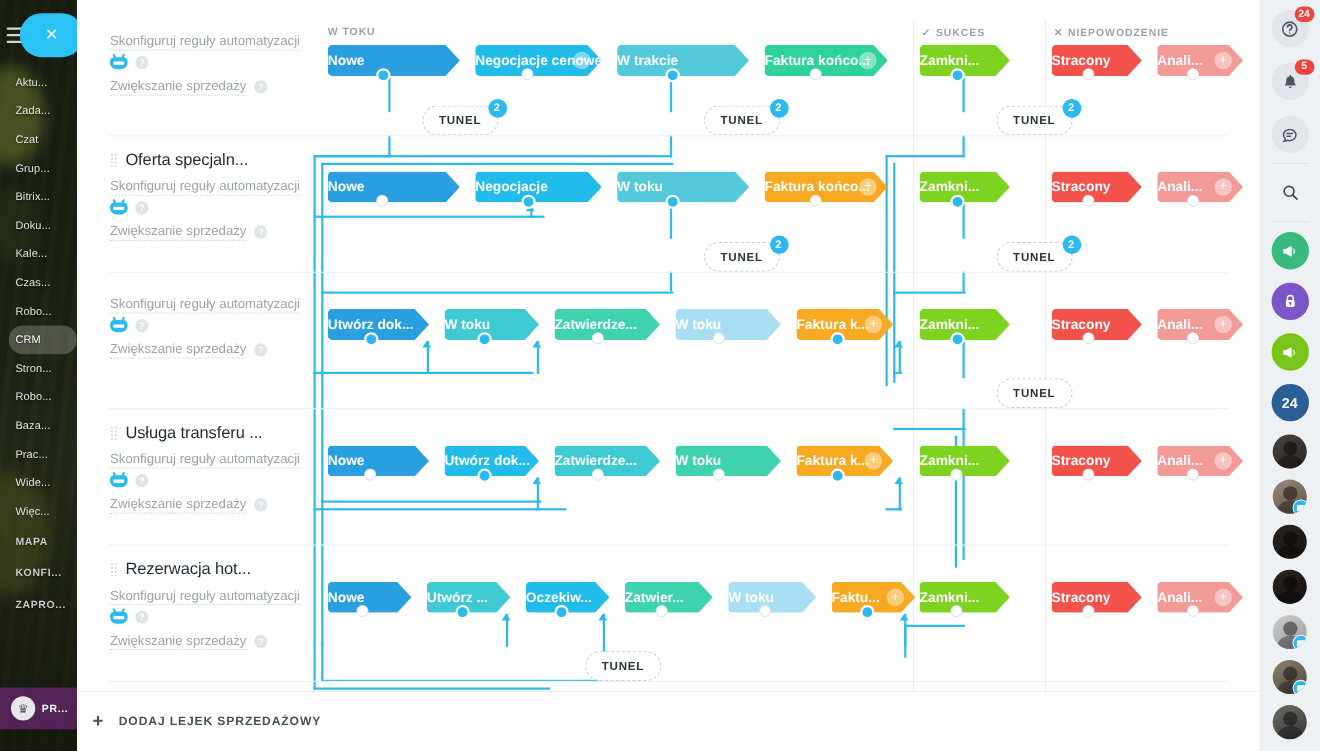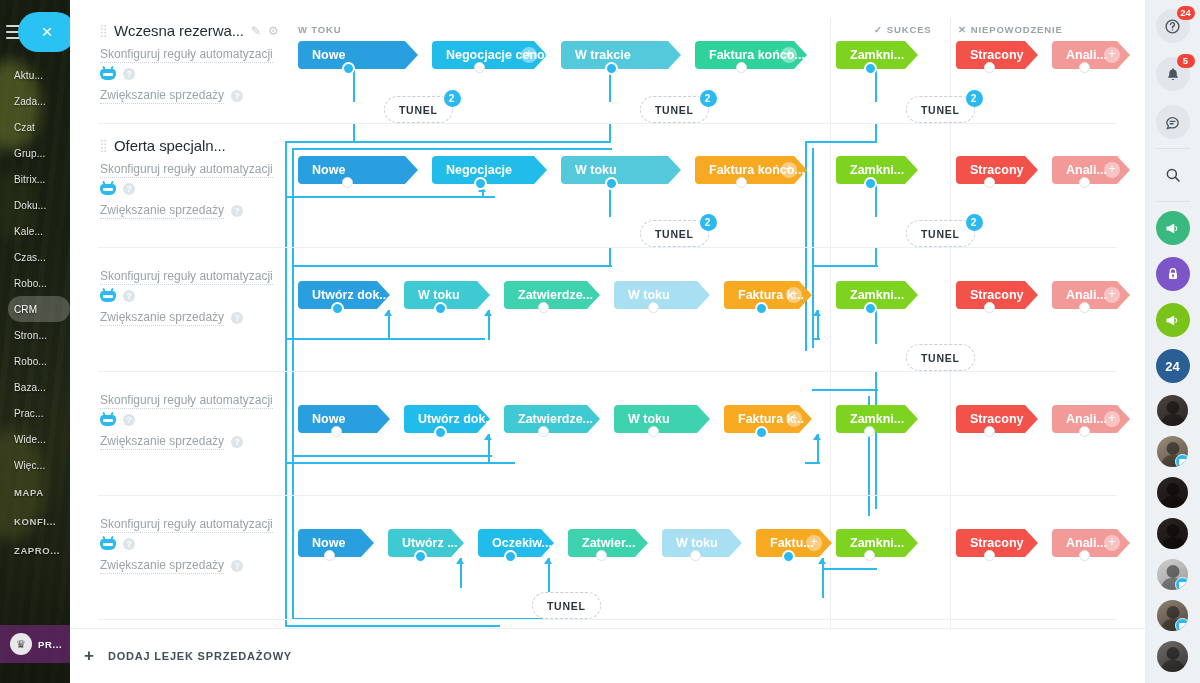--- a/index.html
+++ b/index.html
@@ -112,21 +112,21 @@
   .sales-row { display:flex; align-items:center; gap:7px; margin-top:7px; }
   .sales-text {
     font-size:12px; color:#9aa3a9; white-space:nowrap;
     border-bottom:1px dotted #ccd3d8; line-height:16px;
   }
 
   
   .stage {
     position:absolute; height:28px; display:flex; align-items:center;
     color:#fff; font-size:12.5px; font-weight:bold; white-space:nowrap;
-    padding-left:14px;
+    padding-left:0;
     clip-path: polygon(0 0, calc(100% - 13px) 0, 100% 50%, calc(100% - 13px) 100%, 0 100%);
     border-radius:4px 0 0 4px;
   }
   .stage .plus {
     position:absolute; right:10px; top:50%; transform:translateY(-50%);
     width:16px; height:16px; border-radius:50%;
     background:rgba(255,255,255,.42); color:#fff;
     font-size:12px; line-height:15px; text-align:center; font-weight:400;
   }
   .stage-dot {
@@ -239,21 +239,21 @@
     <div class="pro-banner">
       <div class="crown-circle">♛</div>
       <div class="pro-label">PR...</div>
     </div>
   </div>
 
   <div id="main">
     <div id="board">
       <div id="columns">
           <div class="col-head" style="left: 228px;"><span>W TOKU</span></div>
-          <div class="col-head" style="left: 804px;"><span class="gl">✓</span><span>SUKCES</span></div>
+          <div class="col-head" style="left: 768px;"><span class="gl">✓</span><span>SUKCES</span></div>
           <div class="col-head" style="left: 888px;"><span class="gl">✕</span><span>NIEPOWODZENIE</span></div>
           <div class="vsep" style="left: 760px; top: 18px; height: 612px;"></div>
           <div class="vsep" style="left: 880px; top: 18px; height: 612px;"></div>
         </div>
       <div id="connectors">
           <div class="conn v" style="left: 283px; top: 70px; width: 2px; height: 32px;"></div>
           <div class="conn v" style="left: 539px; top: 70px; width: 2px; height: 32px;"></div>
           <div class="conn v" style="left: 805px; top: 70px; width: 2px; height: 32px;"></div>
           <div class="conn v" style="left: 283px; top: 123px; width: 2px; height: 20px;"></div>
           <div class="conn h" style="left: 215px; top: 141px; width: 70px; height: 2px;"></div>
@@ -304,26 +304,21 @@
           <div class="conn v" style="left: 215px; top: 591px; width: 2px; height: 36px;"></div>
           <div class="conn h" style="left: 215px; top: 625px; width: 215px; height: 2px;"></div>
           <div class="conn v" style="left: 222px; top: 584px; width: 2px; height: 34px;"></div>
           <div class="conn h" style="left: 222px; top: 618px; width: 260px; height: 2px;"></div>
           <div class="conn v" style="left: 478px; top: 588px; width: 2px; height: 12px;"></div>
           <div class="conn v" style="left: 752px; top: 568px; width: 2px; height: 30px;"></div>
           <div class="conn h" style="left: 752px; top: 568px; width: 55px; height: 2px;"></div>
         </div>
       <div id="rows">
           <div class="row" style="top: 0px;">
-            <div class="row-info" style="top: 22px;"><div class="row-title-line">
-                <div class="drag-dots"></div>
-                <div class="row-title">Wczesna rezerwa...</div>
-                <span class="pencil-icon">✎</span>
-                <span class="gear-icon">⚙</span>
-              </div><div class="auto-line">Skonfiguruj reguły automatyzacji</div><div class="robot-row">
+            <div class="row-info" style="top: 22px;"><div class="auto-line">Skonfiguruj reguły automatyzacji</div><div class="robot-row">
                 <div class="robot-icon">
                   <i></i>
                 </div>
                 <div class="qmark">?</div>
               </div><div class="sales-row">
                 <span class="sales-text">Zwiększanie sprzedaży</span>
                 <div class="qmark">?</div>
               </div></div>
             <div class="stage" style="left: 228px; top: 41px; width: 120px; background: rgb(42, 159, 224);">
               <span>Nowe</span>
@@ -466,21 +461,24 @@
               <span>Anali...</span>
               <span class="plus">+</span>
             </div>
             <div class="stage-dot hollow" style="left: 1008.76px; top: 302px;"></div>
             <div class="tunnel" style="left: 836px; top: 344px;">
               <span>TUNEL</span>
             </div>
             <div class="row-sep" style="top: 371px;"></div>
           </div>
           <div class="row" style="top: 0px;">
-            <div class="row-info" style="top: 385px;"><div class="auto-line">Skonfiguruj reguły automatyzacji</div><div class="robot-row">
+            <div class="row-info" style="top: 385px;"><div class="row-title-line">
+                <div class="drag-dots"></div>
+                <div class="row-title">Usługa transferu ...</div>
+              </div><div class="auto-line">Skonfiguruj reguły automatyzacji</div><div class="robot-row">
                 <div class="robot-icon">
                   <i></i>
                 </div>
                 <div class="qmark">?</div>
               </div><div class="sales-row">
                 <span class="sales-text">Zwiększanie sprzedaży</span>
                 <div class="qmark">?</div>
               </div></div>
             <div class="stage" style="left: 228px; top: 405px; width: 92px; background: rgb(42, 159, 224);">
               <span>Nowe</span>
@@ -512,21 +510,24 @@
             </div>
             <div class="stage-dot hollow" style="left: 914.44px; top: 426px;"></div>
             <div class="stage" style="left: 982px; top: 405px; width: 78px; background: rgb(242, 154, 152);">
               <span>Anali...</span>
               <span class="plus">+</span>
             </div>
             <div class="stage-dot hollow" style="left: 1008.76px; top: 426px;"></div>
             <div class="row-sep" style="top: 495px;"></div>
           </div>
           <div class="row" style="top: 0px;">
-            <div class="row-info" style="top: 509px;"><div class="auto-line">Skonfiguruj reguły automatyzacji</div><div class="robot-row">
+            <div class="row-info" style="top: 509px;"><div class="row-title-line">
+                <div class="drag-dots"></div>
+                <div class="row-title">Rezerwacja hot...</div>
+              </div><div class="auto-line">Skonfiguruj reguły automatyzacji</div><div class="robot-row">
                 <div class="robot-icon">
                   <i></i>
                 </div>
                 <div class="qmark">?</div>
               </div><div class="sales-row">
                 <span class="sales-text">Zwiększanie sprzedaży</span>
                 <div class="qmark">?</div>
               </div></div>
             <div class="stage" style="left: 228px; top: 529px; width: 76px; background: rgb(42, 159, 224);">
               <span>Nowe</span>

